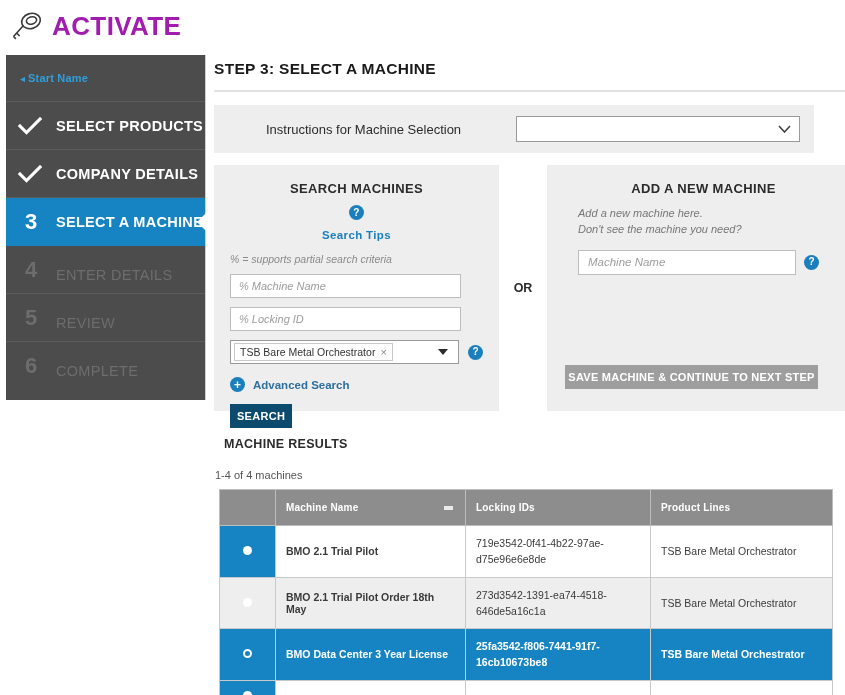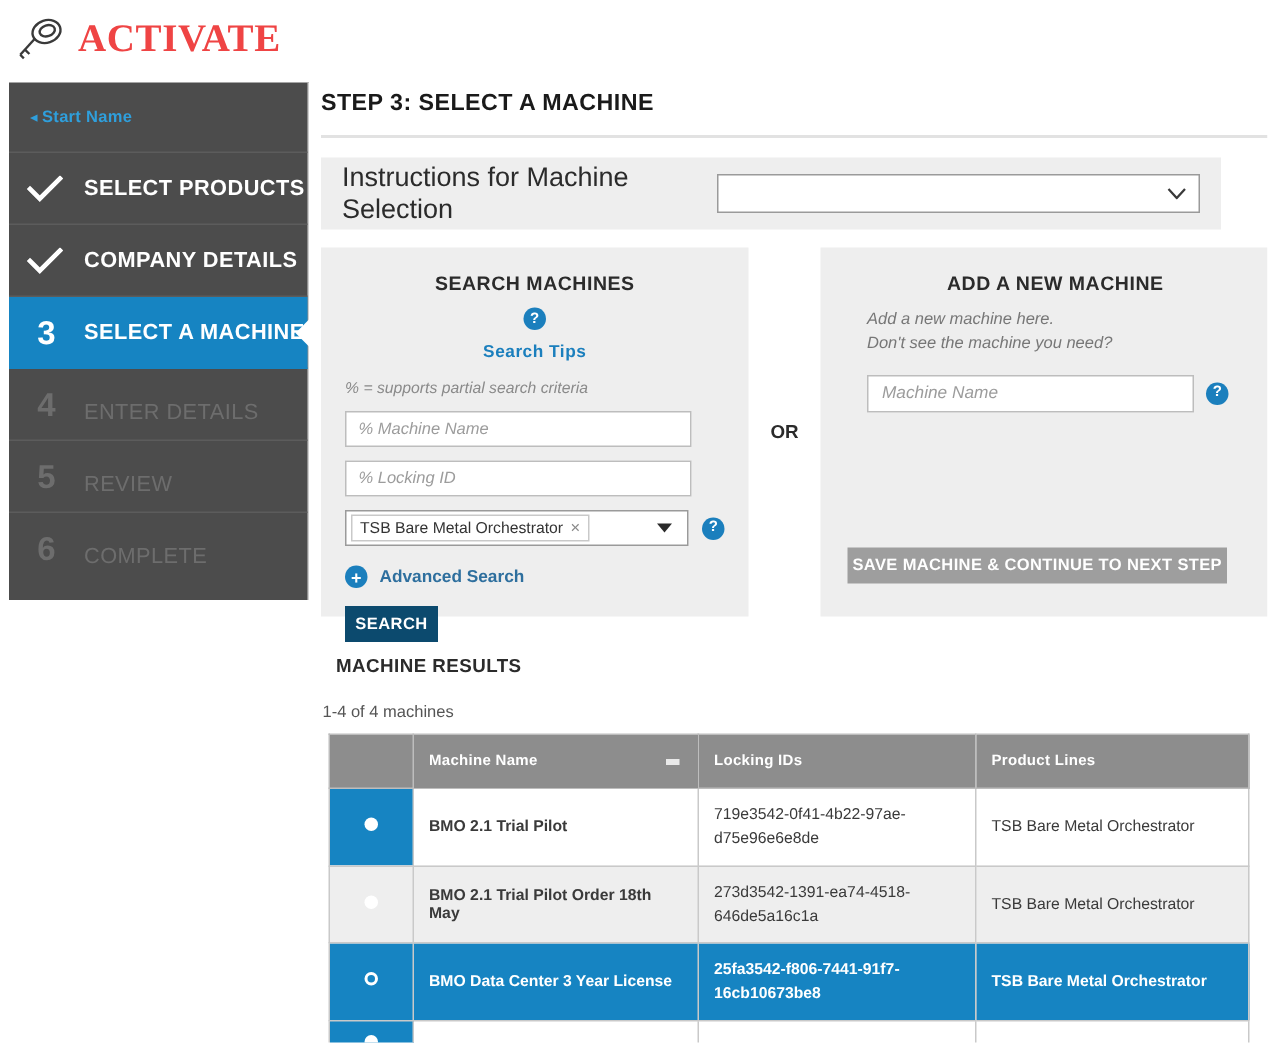--- a/index.html
+++ b/index.html
@@ -14,21 +14,21 @@
   
   .brand {
     position: absolute; left: 0; top: 0;
     width: 845px; height: 52px;
     display: flex; align-items: center; gap: 8px;
     padding-left: 10px;
   }
   .brand-key { width: 34px; height: 30px; flex: none; }
   .brand-title {
     font-size: 26px; font-weight: bold; letter-spacing: .4px;
-    color: #ef4444; line-height: 1; font-family: Liberation Serif, serif;
+    color: #a21caf; line-height: 1;
   }
 
   
   .sidebar {
     position: absolute; left: 6px; top: 55px;
     width: 200px; height: 345px;
     background: #4c4c4c;
     border-right: 1px solid #cfcfcf;
   }
   .startover {
@@ -77,21 +77,21 @@
     letter-spacing: .3px; padding: 8px 0 12px 0;
   }
   .title-rule { height: 2px; background: #e2e2e2; width: 631px; }
 
   
   .instructions {
     margin-top: 13px; background: #eeeeee; height: 48px;
     display: flex; align-items: center; padding: 0 14px;
     width: 600px;
   }
-  .instructions-label { font-size: 18px; color: #2b2b2b; width: 250px; }
+  .instructions-label { font-size: 13px; color: #2b2b2b; width: 250px; margin-left: 38px; }
   .instructions-select {
     flex: 1; height: 26px; background: #fff;
     border: 1px solid #9a9a9a; position: relative;
   }
   .instructions-select .chev {
     position: absolute; right: 8px; top: 50%; transform: translateY(-50%);
     width: 13px; height: 8px;
   }
 
   

